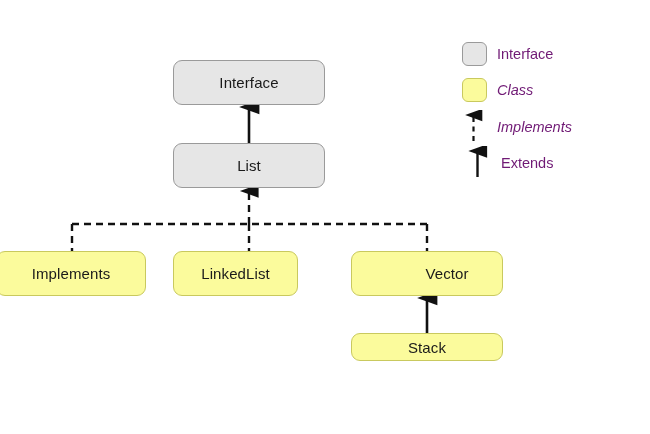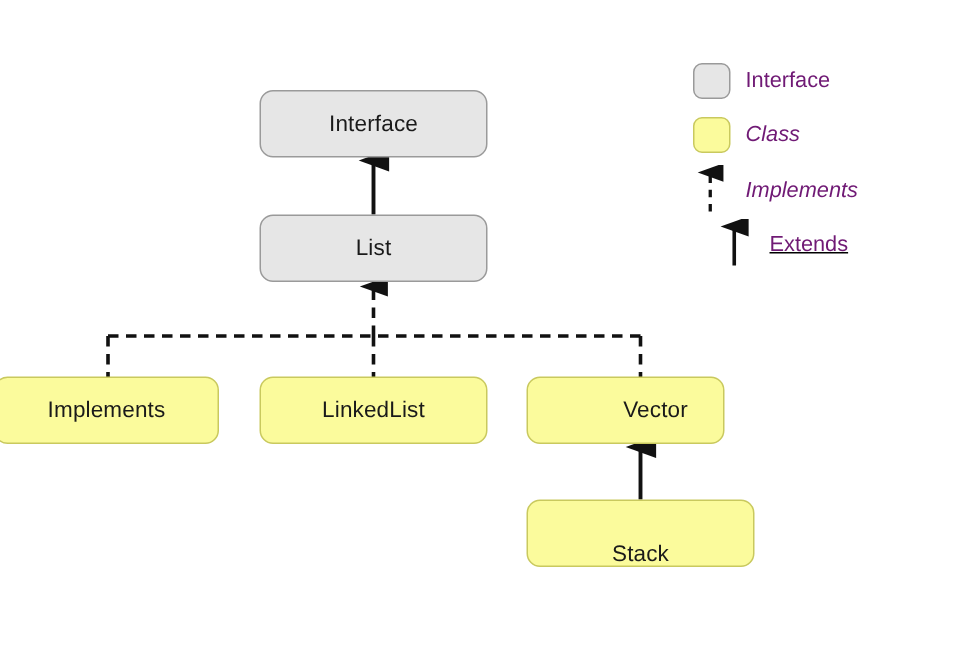--- a/index.html
+++ b/index.html
@@ -131,29 +131,29 @@
   </div>
 
   <div class="node node-interface" style="left:173px; top:143px; width:152px; height:45px;">
     <span class="node-label">List</span>
   </div>
 
   <div class="node node-class" style="left:-4px; top:251px; width:150px; height:45px;">
     <span class="node-label">Implements</span>
   </div>
 
-  <div class="node node-class" style="left:173px; top:251px; width:152px; height:45px;">
+  <div class="node node-class" style="left:173px; top:251px; width:125px; height:45px;">
     <span class="node-label">LinkedList</span>
   </div>
 
-  <div class="node node-class" style="left:351px; top:251px; width:132px; height:45px;padding-left:40px;">
+  <div class="node node-class" style="left:351px; top:251px; width:152px; height:45px;padding-left:40px;">
     <span class="node-label">Vector</span>
   </div>
 
-  <div class="node node-class" style="left:351px; top:333px; width:152px; height:45px;align-items:flex-end;">
+  <div class="node node-class" style="left:351px; top:333px; width:152px; height:28px;">
     <span class="node-label">Stack</span>
   </div>
 
   <div id="legend">
 
     <div class="legend-row" style="left:0px; top:1px;">
       <span class="legend-swatch iface"></span>
       <span class="legend-text">Interface</span>
     </div>
 
@@ -169,21 +169,21 @@
             <marker id="lgDash" markerWidth="9" markerHeight="9" refX="3.2" refY="4.2" orient="auto" markerUnits="strokeWidth">
               <path d="M0.4,8.2 L3.2,0.4 L6.0,8.2 Z" fill="#111111"></path>
             </marker>
           </defs>
           <line x1="11.5" y1="31" x2="11.5" y2="5" stroke="#111111" stroke-width="2.2" stroke-dasharray="5,4.5" marker-end="url(#lgDash)"></line>
         </svg>
       </span>
       <span class="legend-text">Implements</span>
     </div>
 
-    <div class="legend-row" style="left:16px; top:106px; height:34px;text-decoration:underline;">
+    <div class="legend-row" style="left:4px; top:106px; height:34px;">
       <span class="legend-arrow">
         <svg width="25" height="34" viewBox="0 0 25 34">
           <defs>
             <marker id="lgSolid" markerWidth="9" markerHeight="9" refX="3.2" refY="4.2" orient="auto" markerUnits="strokeWidth">
               <path d="M0.4,8.2 L3.2,0.4 L6.0,8.2 Z" fill="#111111"></path>
             </marker>
           </defs>
           <line x1="11.5" y1="31" x2="11.5" y2="5" stroke="#111111" stroke-width="2.4" marker-end="url(#lgSolid)"></line>
         </svg>
       </span>

